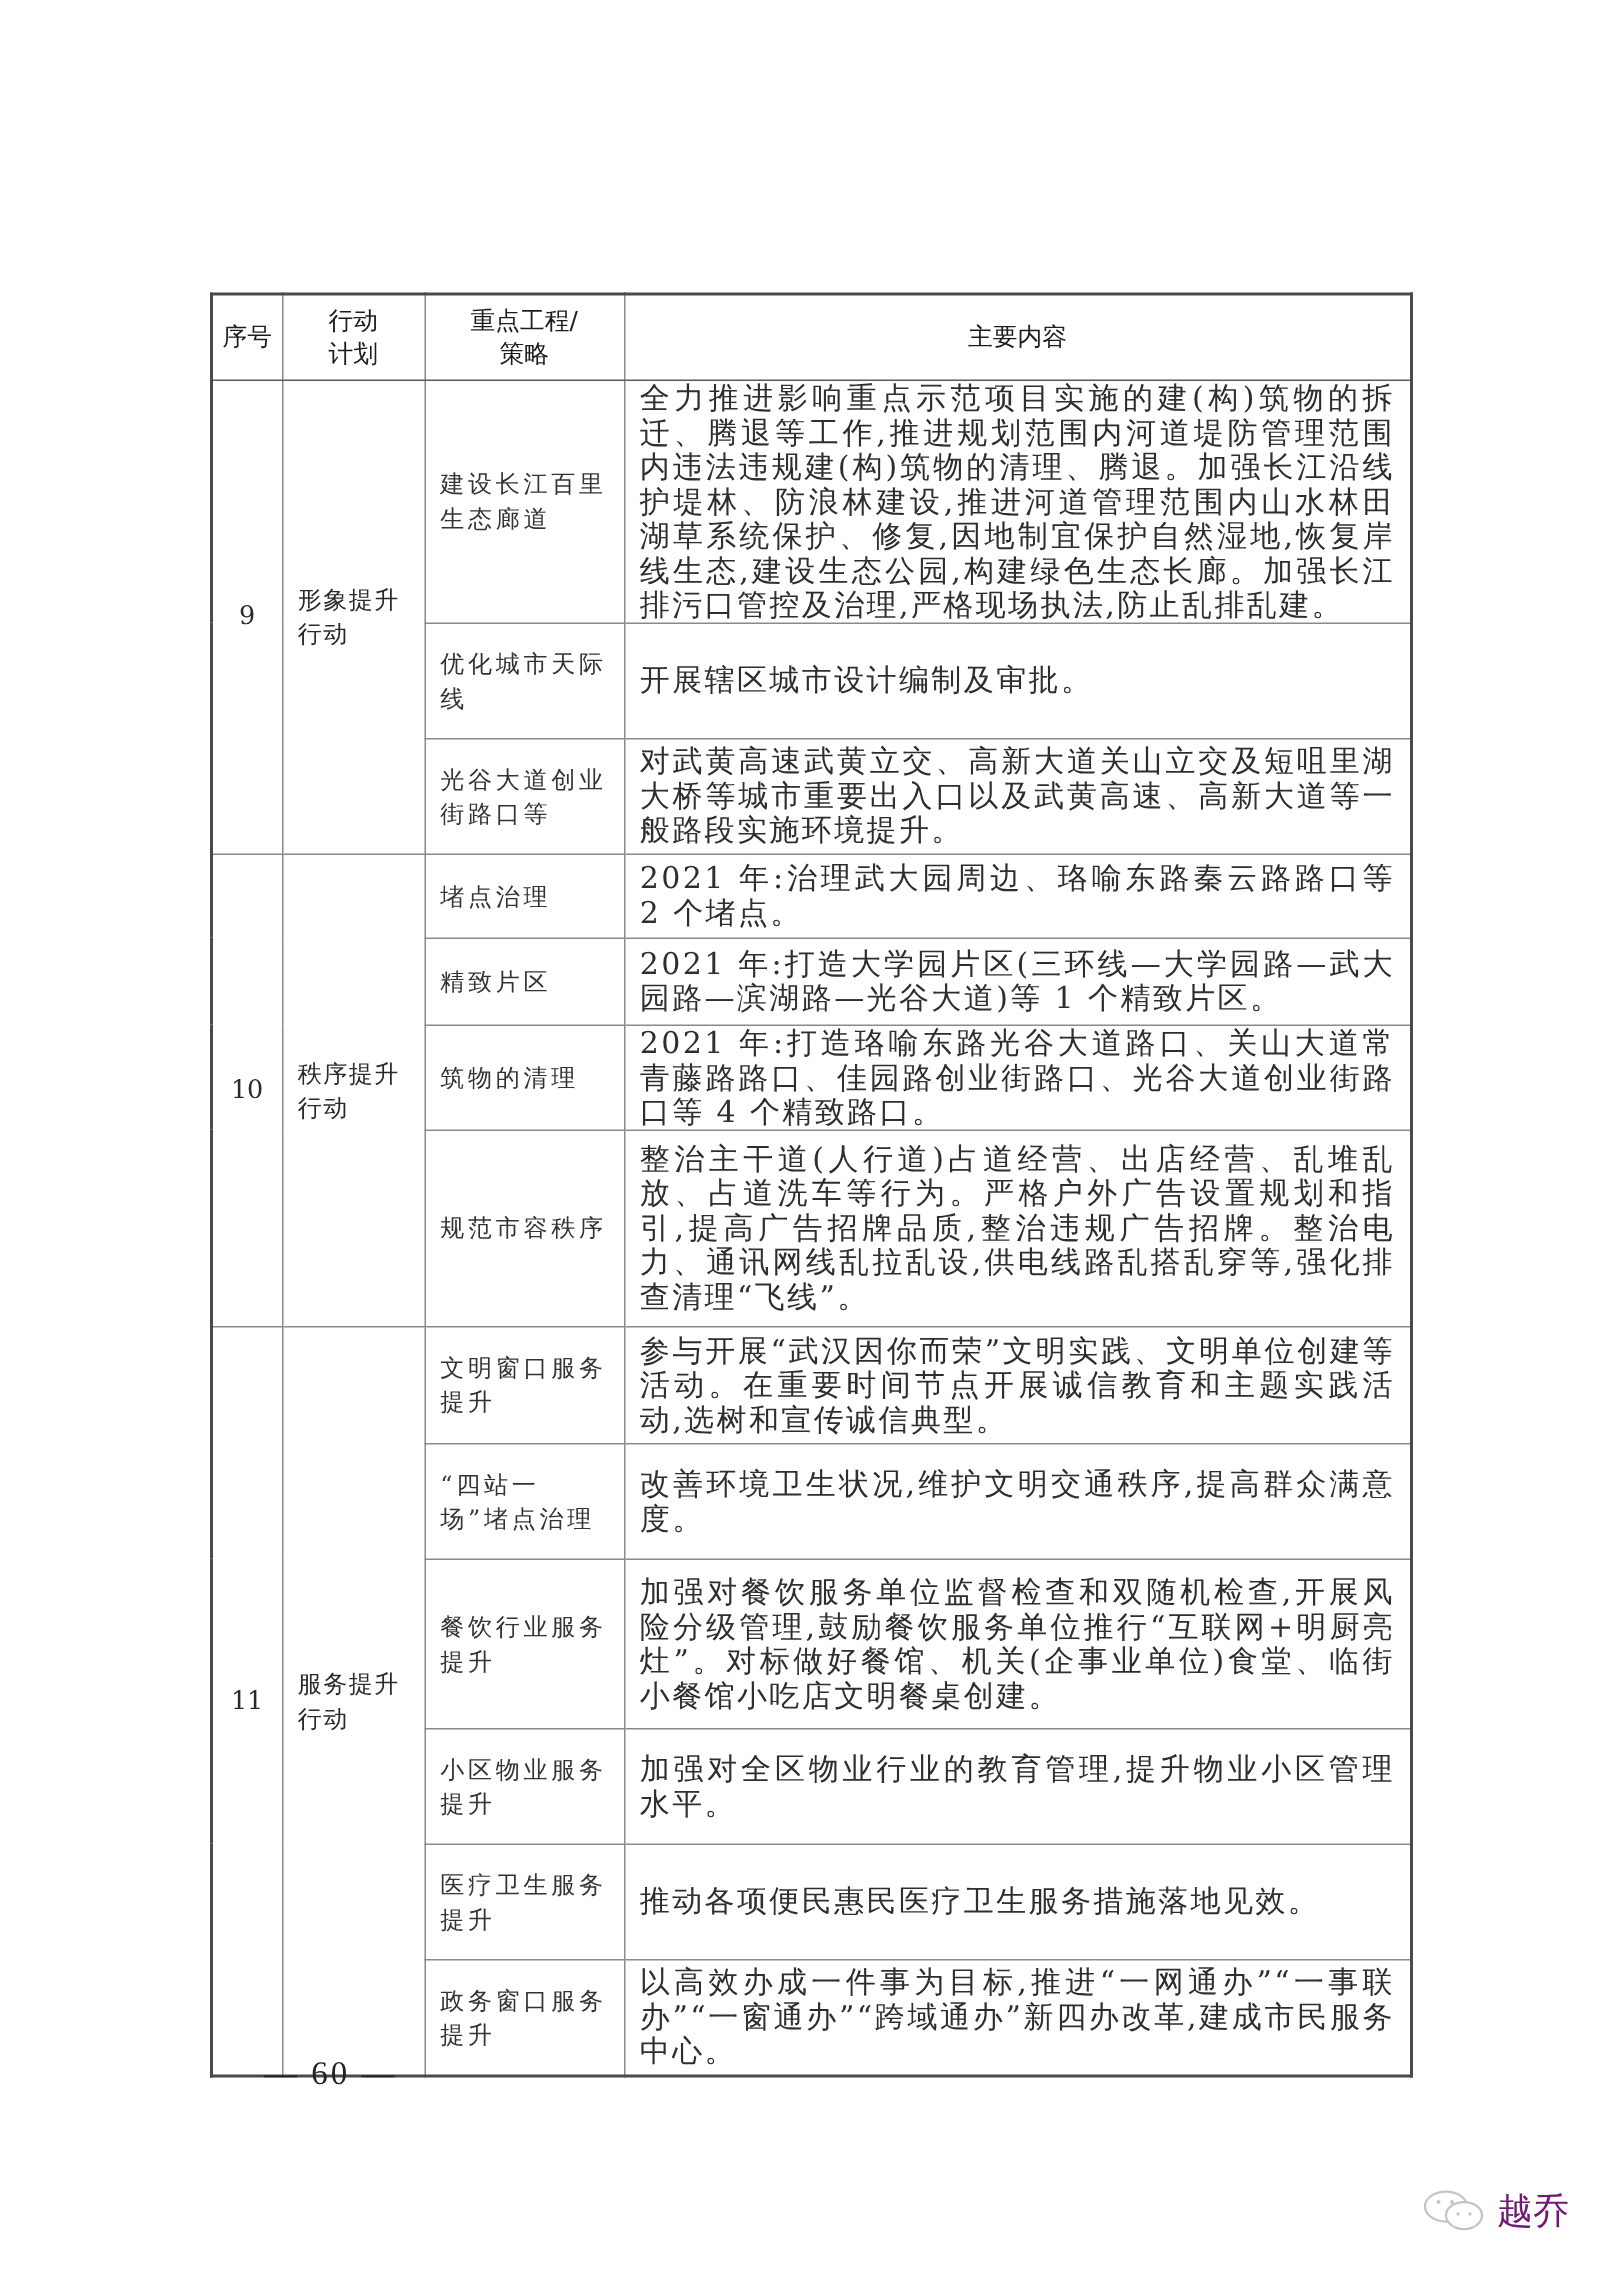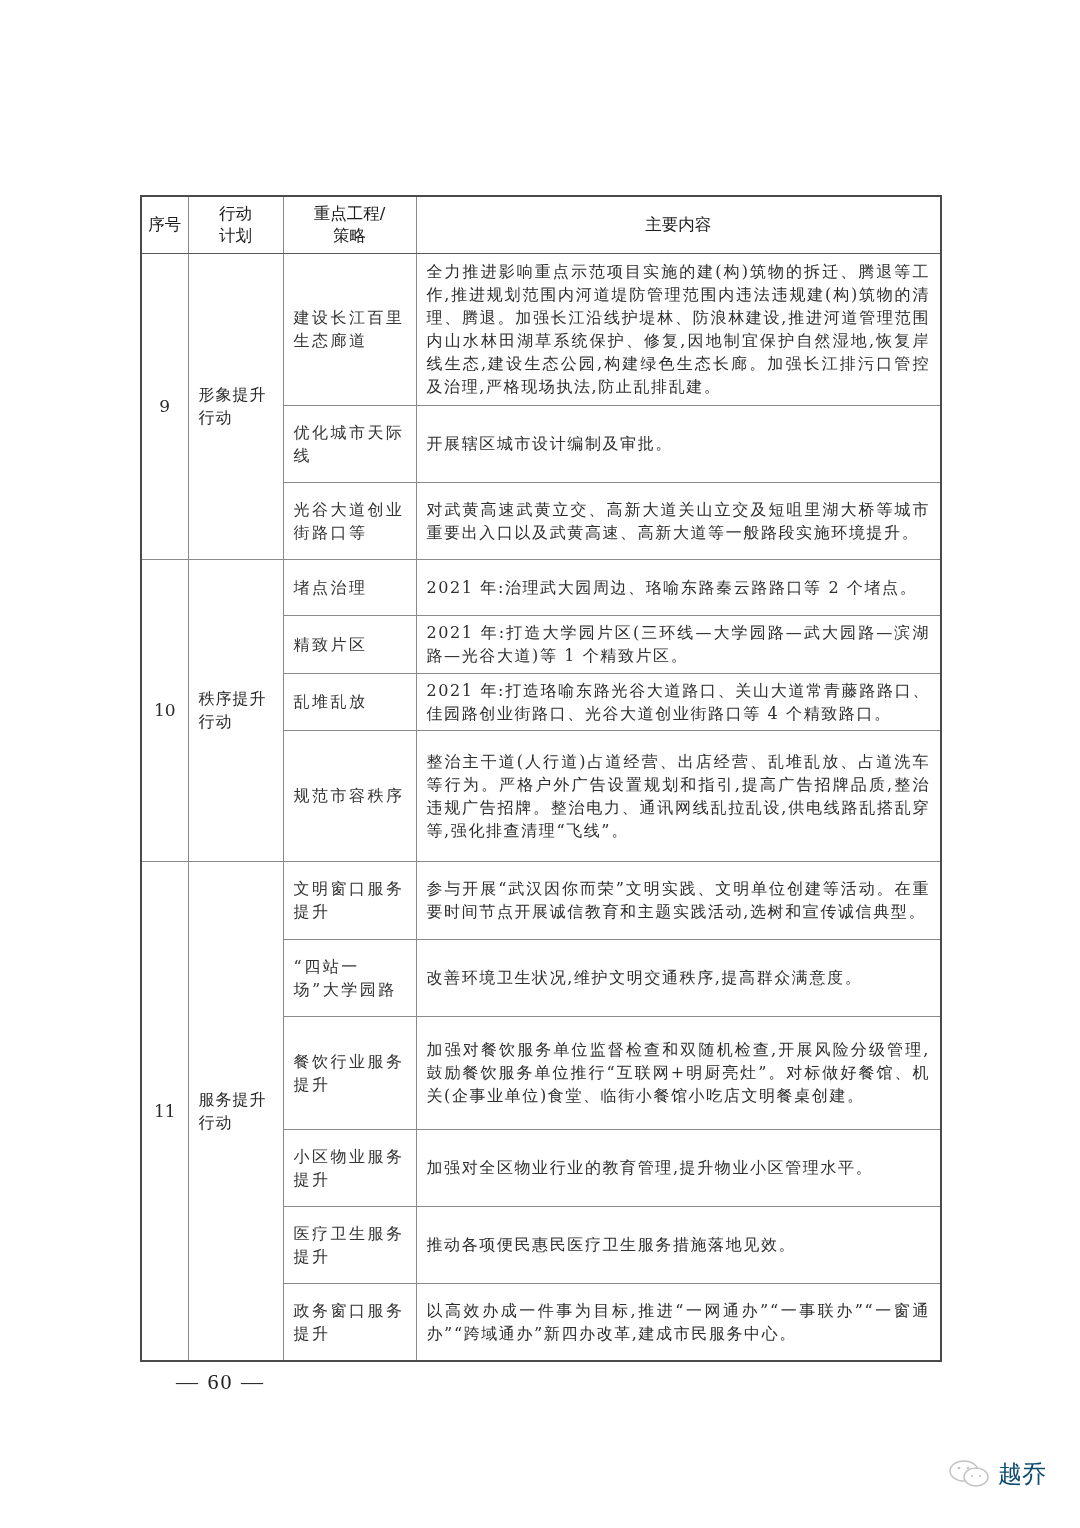--- a/index.html
+++ b/index.html
@@ -20,29 +20,29 @@
       font-weight: normal; font-size: 16.5px; line-height: 22px; color: #1c1c1c; text-align: center;
       border-bottom: 1.5px solid #5a5a5a;
     }
     .col-no { width: 47px; }
     .col-plan { width: 95px; }
     .col-proj { width: 133px; }
     .col-content { width: 525px; }
     .cell-no { text-align: center; font-size: 17px; }
     .cell-plan { font-size: 16px; line-height: 23px; padding: 14px 10px !important; letter-spacing: 1px; }
     .cell-proj { font-size: 16px; line-height: 23px; padding: 15px 10px !important; letter-spacing: 2.5px; color: #333; }
-    .cell-content { font-size: 16px; line-height: 23px; padding: 0 10px !important; letter-spacing: 1.6px; color: #2e2e2e; text-align: justify; }
+    .cell-content { font-size: 20px; line-height: 23px; padding: 0 10px !important; letter-spacing: 1.6px; color: #2e2e2e; text-align: justify; }
     .group-sep td { border-top: 1.5px solid #6a6a6a; }
     .page-number {
       position: absolute; left: 176px; top: 1369px; font-size: 22px; color: #222;
       font-family: "Liberation Serif", serif; letter-spacing: 2px;
     }
     .watermark {
       position: absolute; left: 948px; top: 1458px; display: flex; align-items: center; gap: 6px;
-      color: #0c4a6e; font-size: 24px; font-family: Liberation Sans, sans-serif;
+      color: #701a75; font-size: 24px; font-family: Liberation Sans, sans-serif;
     }
     .watermark svg { display: block; }
   </style>
 </head>
 <body>
 
 <table class="page-table">
   <colgroup>
     <col class="col-no">
       <col class="col-plan">
@@ -80,36 +80,36 @@
       <td rowspan="4" class="cell-no"><span>10</span></td>
       <td rowspan="4" class="cell-plan"><span>秩序提升行动</span></td>
       <td class="cell-proj"><span>堵点治理</span></td>
       <td class="cell-content"><span>2021 年:治理武大园周边、珞喻东路秦云路路口等 2 个堵点。</span></td>
     </tr>
     <tr style="height:58px">
       <td class="cell-proj"><span>精致片区</span></td>
       <td class="cell-content"><span>2021 年:打造大学园片区(三环线—大学园路—武大园路—滨湖路—光谷大道)等 1 个精致片区。</span></td>
     </tr>
     <tr style="height:57px">
-      <td class="cell-proj"><span>乱堆乱放</span></td>
+      <td class="cell-proj"><span>筑物的清理</span></td>
       <td class="cell-content"><span>2021 年:打造珞喻东路光谷大道路口、关山大道常青藤路路口、佳园路创业街路口、光谷大道创业街路口等 4 个精致路口。</span></td>
     </tr>
     <tr style="height:131px">
       <td class="cell-proj"><span>规范市容秩序</span></td>
       <td class="cell-content"><span>整治主干道(人行道)占道经营、出店经营、乱堆乱放、占道洗车等行为。严格户外广告设置规划和指引,提高广告招牌品质,整治违规广告招牌。整治电力、通讯网线乱拉乱设,供电线路乱搭乱穿等,强化排查清理“飞线”。</span></td>
     </tr>
 
     <tr class="group-sep" style="height:78px">
       <td rowspan="6" class="cell-no"><span>11</span></td>
       <td rowspan="6" class="cell-plan"><span>服务提升行动</span></td>
       <td class="cell-proj"><span>文明窗口服务提升</span></td>
       <td class="cell-content"><span>参与开展“武汉因你而荣”文明实践、文明单位创建等活动。在重要时间节点开展诚信教育和主题实践活动,选树和宣传诚信典型。</span></td>
     </tr>
     <tr style="height:76px">
-      <td class="cell-proj"><span>“四站一场”大学园路</span></td>
+      <td class="cell-proj"><span>“四站一场”堵点治理</span></td>
       <td class="cell-content"><span>改善环境卫生状况,维护文明交通秩序,提高群众满意度。</span></td>
     </tr>
     <tr style="height:113px">
       <td class="cell-proj"><span>餐饮行业服务提升</span></td>
       <td class="cell-content"><span>加强对餐饮服务单位监督检查和双随机检查,开展风险分级管理,鼓励餐饮服务单位推行“互联网+明厨亮灶”。对标做好餐馆、机关(企事业单位)食堂、临街小餐馆小吃店文明餐桌创建。</span></td>
     </tr>
     <tr style="height:57px">
       <td class="cell-proj"><span>小区物业服务提升</span></td>
       <td class="cell-content"><span>加强对全区物业行业的教育管理,提升物业小区管理水平。</span></td>
     </tr>

